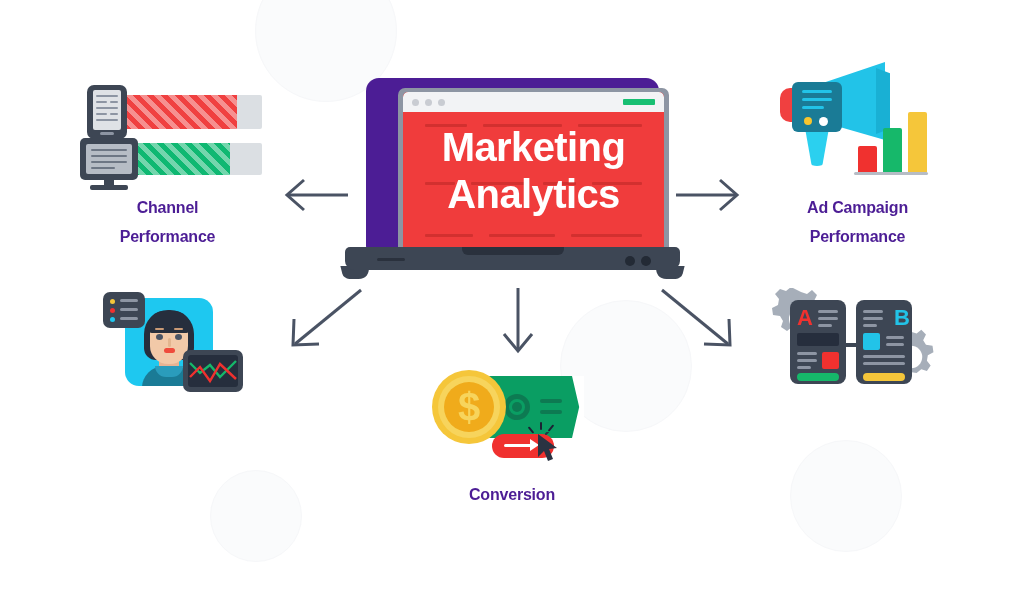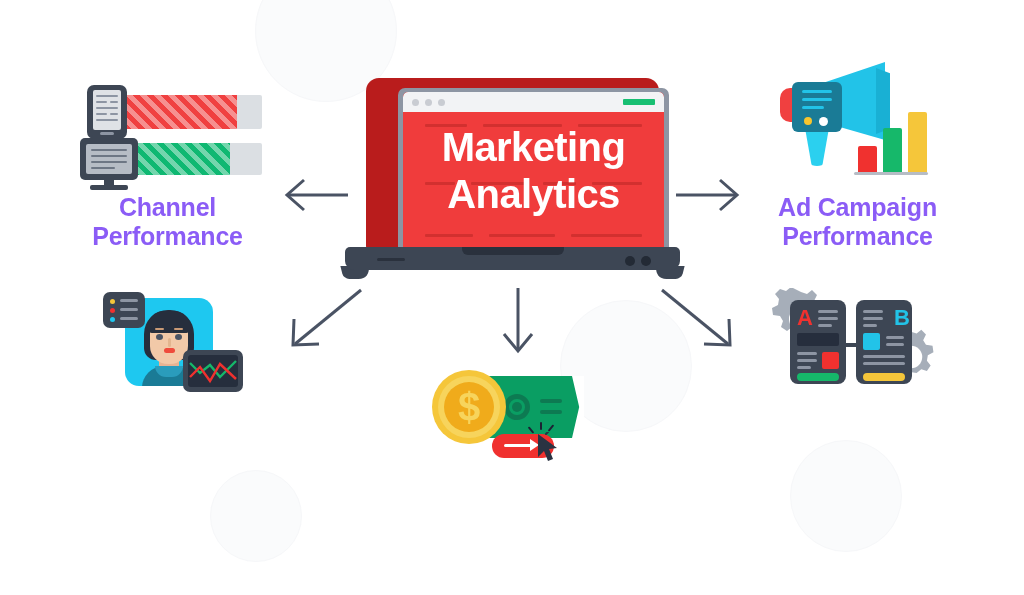--- a/index.html
+++ b/index.html
@@ -24,44 +24,44 @@
     position: absolute;
     border-radius: 50%;
     background: #fafbfc;
     border: 1px solid #f6f7f9;
   }
 
   
   .node-label {
     position: absolute;
     text-align: center;
-    color: #8b5cf6;
+    color: #4c1d95;
     font-weight: bold;
-    font-size: 25px;
+    font-size: 16px;
     line-height: 29px;
     letter-spacing: -0.2px;
     white-space: pre-line;
   }
 
   
   .arrow-svg {
     position: absolute;
     overflow: visible;
   }
   .arrow-svg line, .arrow-svg polyline {
     stroke: #4a5364;
     stroke-width: 3;
     fill: none;
   }
 
   
   #laptop { position: absolute; left: 345px; top: 78px; width: 335px; height: 200px; }
   .lap-lid {
     position: absolute; left: 21px; top: 0; width: 293px; height: 172px;
-    background: #b91c1c; border-radius: 13px 13px 4px 4px;
+    background: #4c1d95; border-radius: 13px 13px 4px 4px;
   }
   .lap-inner {
     position: absolute; left: 32px; top: 10px; width: 271px; height: 162px;
     background: #8d95a3; border-radius: 7px 7px 0 0;
   }
   .lap-screen {
     position: absolute; left: 37px; top: 14px; width: 261px; height: 158px;
     background: #f03c3c; border-radius: 5px 5px 0 0; overflow: hidden;
   }
   .browser-bar {
@@ -495,14 +495,15 @@
     <div class="conv-arrow-h"></div>
 
     <svg class="cursor" viewBox="0 0 26 32">
       <path fill="#2b3342" d="M2 2 L2 25 L8 19 L12 29 L17 27 L13 17 L21 16 Z"></path>
       <path stroke="#2b3342" stroke-width="2" stroke-linecap="round" d="M2 -1 L2 -6 M10 2 L14 -2 M-4 6 L-8 4"></path>
     </svg>
     <span class="spark" style="left:108px; top:54px; height:8px;"></span>
     <span class="spark" style="left:118px; top:56px; height:8px; transform:rotate(40deg);"></span>
     <span class="spark" style="left:98px; top:58px; height:8px; transform:rotate(-40deg);"></span>
   </div>
+  <div class="node-label" style="left:412px; top:480px; width:200px;">Conversion</div>
 
 </div>
 
 </body></html>

